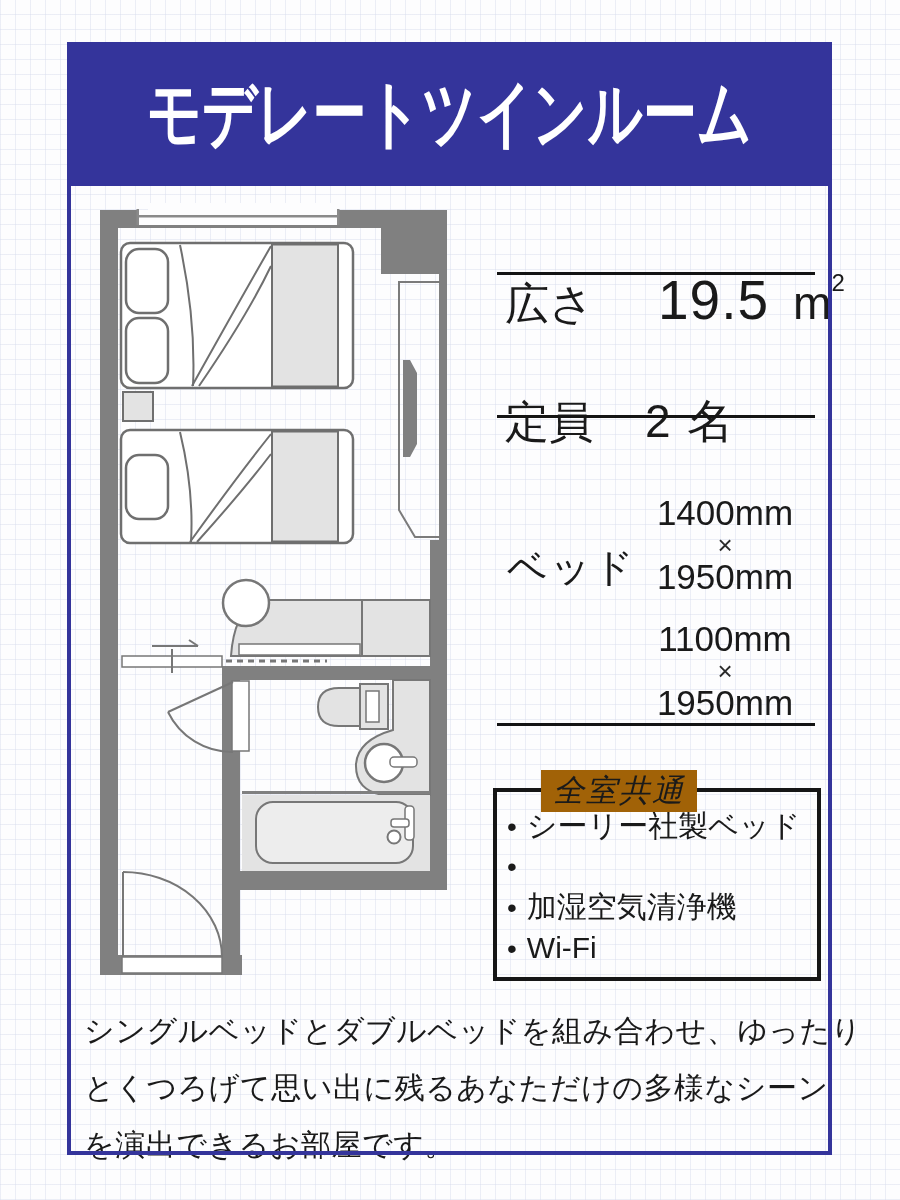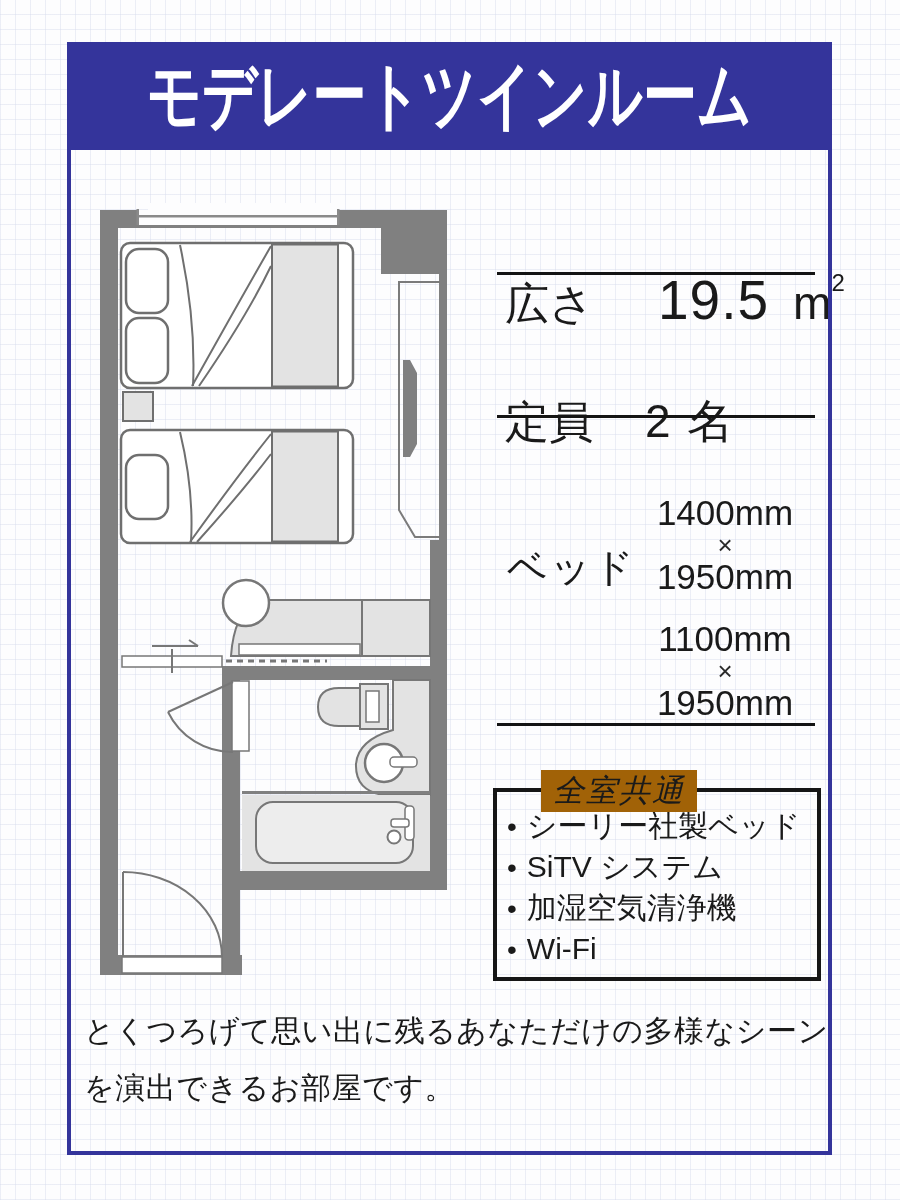--- a/index.html
+++ b/index.html
@@ -16,21 +16,21 @@
       repeating-linear-gradient(0deg, rgba(214,219,236,.45) 0 1px, transparent 1px 15px),
       repeating-linear-gradient(90deg, rgba(214,219,236,.45) 0 1px, transparent 1px 15px);
     z-index:0;
   }
   .frame{
     position:absolute;left:67px;top:42px;width:765px;height:1113px;
     box-sizing:border-box;border:4px solid #34349B;background:transparent;z-index:3;
     pointer-events:none;
   }
   .banner{
-    position:absolute;left:67px;top:42px;width:765px;height:108px;
+    position:absolute;left:67px;top:42px;width:765px;height:144px;
     background:#34349B;z-index:2;display:flex;align-items:center;justify-content:center;
   }
   .banner-title{
     color:#ffffff;font-size:54px;font-weight:bold;letter-spacing:0px;
     display:inline-block;transform:scaleY(1.38);white-space:nowrap;
   }
   .abs{position:absolute;z-index:2;}
   
   .spec-row{display:flex;align-items:baseline;white-space:nowrap;}
   .spec-label{font-size:44px;}
@@ -195,29 +195,29 @@
 
 <div class="amenities-title">全室共通</div>
 <div class="abs amenities-box" style="left:493px;top:788px;">
   <ul class="amenities-list">
     <li>
         <span class="bullet">•</span>
         <span>シーリー社製ベッド</span>
       </li>
     <li>
         <span class="bullet">•</span>
-        <span>SiTV システム</span>
       </li>
     <li>
         <span class="bullet">•</span>
         <span>加湿空気清浄機</span>
       </li>
     <li>
         <span class="bullet">•</span>
         <span>Wi-Fi</span>
       </li>
   </ul>
 </div>
 
 <div class="abs description" style="left:84px;top:1002px;">
+  <div>シングルベッドとダブルベッドを組み合わせ、ゆったり</div>
   <div>とくつろげて思い出に残るあなただけの多様なシーン</div>
   <div>を演出できるお部屋です。</div>
 </div>
 
 </body></html>

